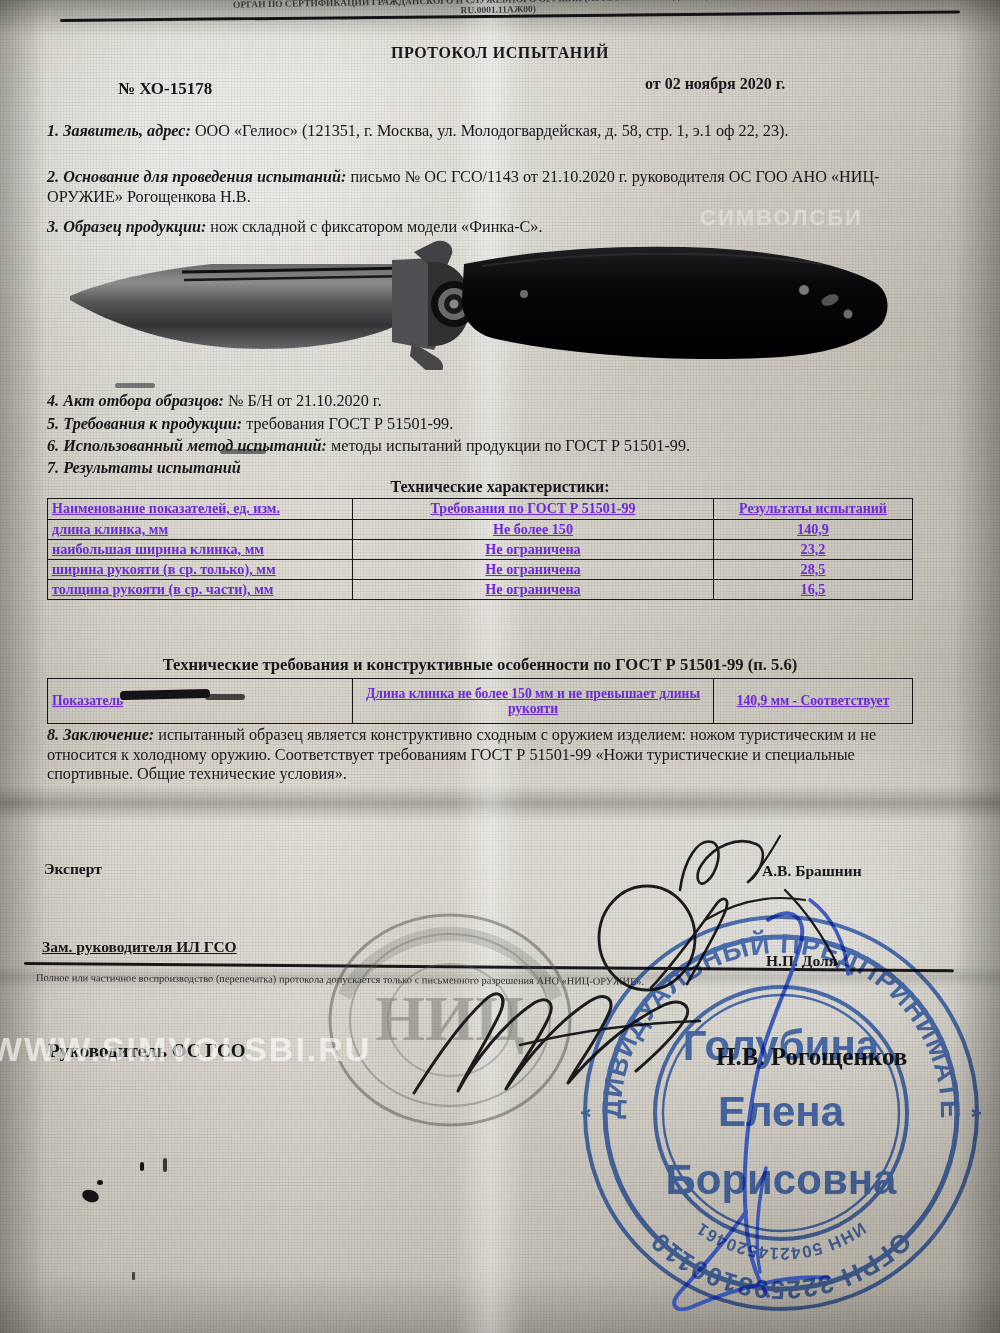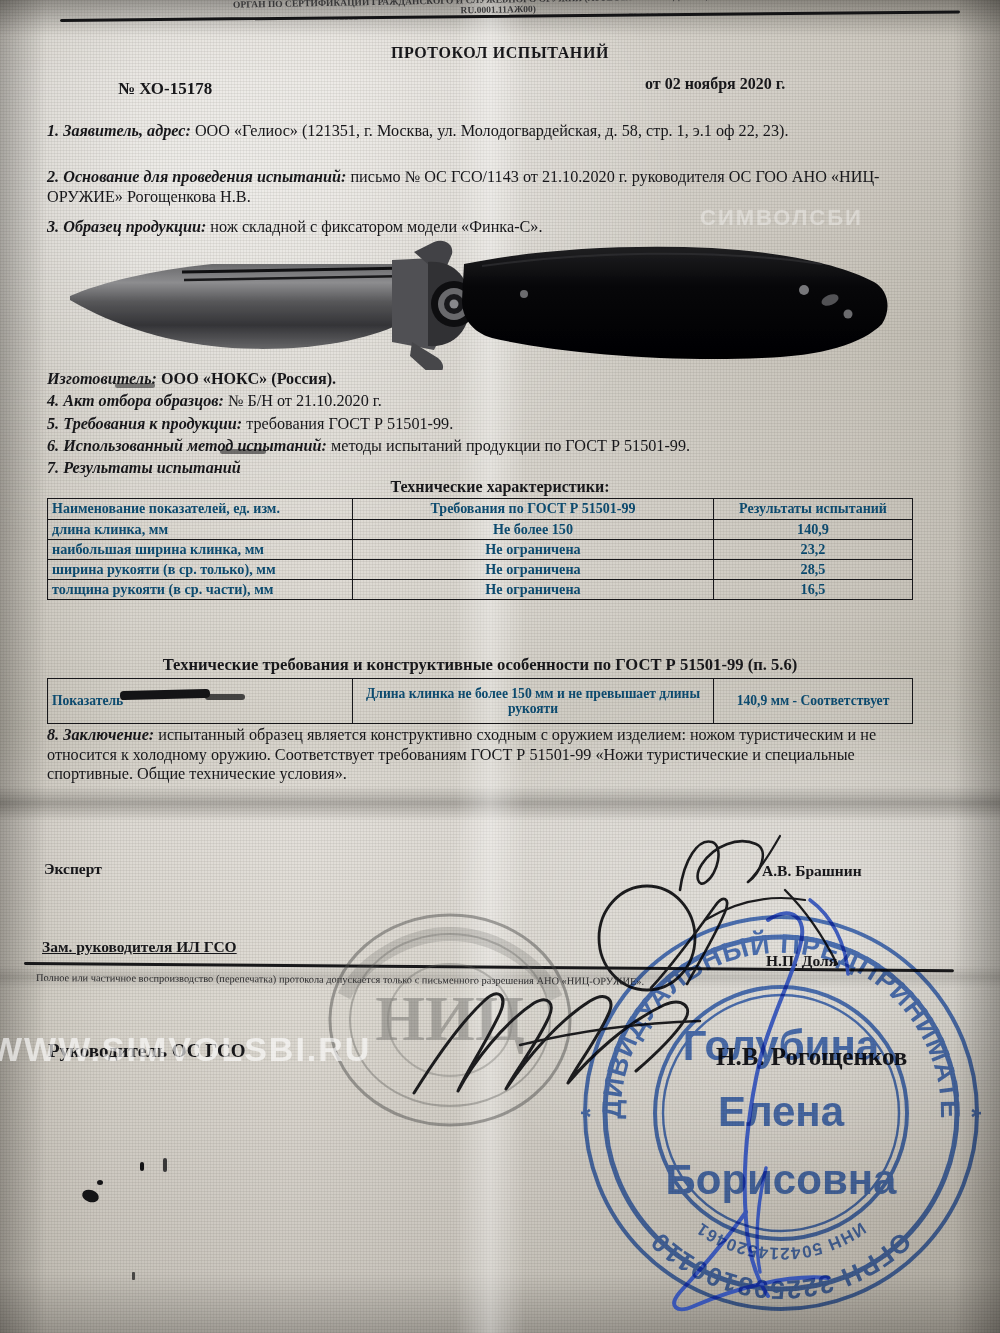--- a/index.html
+++ b/index.html
@@ -77,21 +77,21 @@
   .p4{top:392px;}
   .p5{top:415px;}
   .p6{top:437px;}
   .p7{top:459px;}
 
   .tbl-cap{position:absolute;left:0;right:0;text-align:center;font-weight:700;font-size:16px;}
   .cap1{top:478px;}
 
   table{
     position:absolute;border-collapse:collapse;
-    font-size:14.2px;color:#0c4a6e;
+    font-size:14.2px;color:#6d28d9;text-decoration:underline;
   }
   table td,table th{border:1.6px solid #17171a;padding:1px 4px;font-weight:700;}
   #tech-table{left:47px;top:498px;width:866px;}
   #tech-table th{font-size:14px;text-align:center;padding:2px 4px;}
   #tech-table th.c0{text-align:left;}
   #tech-table td.c0{text-align:left;width:296px;}
   #tech-table td.c1{text-align:center;width:352px;}
   #tech-table td.c2{text-align:center;}
   #tech-table tr{height:20px;}
 
@@ -234,24 +234,20 @@
                C610,124 500,116 430,100 C410,94 400,80 400,62 Z" fill="url(#handleGrad)"></path>
 
       <circle cx="462" cy="56" r="4" fill="#6f6f72"></circle>
       <circle cx="742" cy="52" r="5" fill="#7a7a7d"></circle>
       <circle cx="786" cy="76" r="4.5" fill="#6f6f72"></circle>
       <ellipse cx="768" cy="62" rx="9" ry="5" fill="#58585b" transform="rotate(-22 768 62)"></ellipse>
       <path d="M420,28 C520,14 650,10 760,26" stroke="#3a3a3d" stroke-width="2" fill="none" opacity=".7"></path>
     </svg>
   </div>
 
-  <div class="para p-manuf">
-    <i>Изготовитель:</i>
-    <b>ООО «НОКС» (Россия).</b>
-  </div>
 
   <div class="para p4">
     <i>4. Акт отбора образцов:</i>
     <span>№ Б/Н от 21.10.2020 г.</span>
   </div>
 
   <div class="para p5">
     <i>5. Требования к продукции:</i>
     <span>требования ГОСТ Р 51501-99.</span>
   </div>

